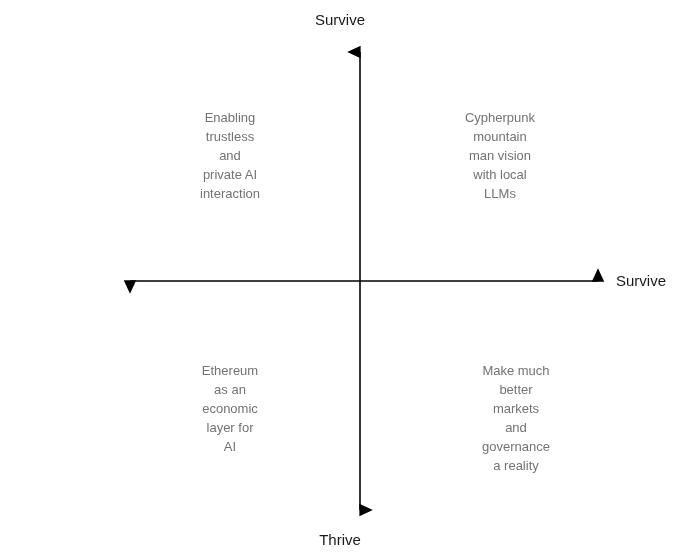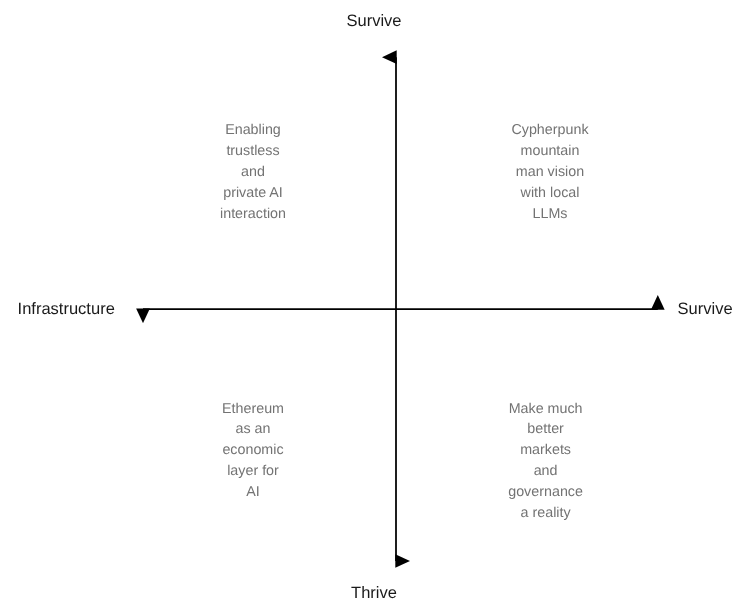--- a/index.html
+++ b/index.html
@@ -67,21 +67,21 @@
     position: absolute;
     font-size: 13px;
     line-height: 19px;
     text-align: center;
     color: #737373;
     width: 200px;
   }
   #quadrant-top-left    { left: 130px; top: 108px; }
   #quadrant-top-right   { left: 400px; top: 108px; }
   #quadrant-bottom-left { left: 130px; top: 361px; }
-  #quadrant-bottom-right{ left: 396px; top: 361px; }
+  #quadrant-bottom-right{ left: 416px; top: 361px; }
 </style>
 </head>
 <body>
 
 <div class="axes-layer">
 
   <svg id="quadrant-canvas" viewBox="0 0 680 560">
     <defs>
       <marker id="arrowhead-up" markerWidth="9" markerHeight="9" refX="4.5" refY="8" orient="auto-start-reverse" markerUnits="strokeWidth">
         <path d="M 4.5 0 L 0.6 8.4 L 8.4 8.4 Z" fill="#000000"></path>
@@ -103,21 +103,20 @@
 
     <line x1="360" y1="281" x2="130" y2="281" stroke="#000000" stroke-width="1.6" marker-end="url(#arrowhead-left)"></line>
 
     <line x1="360" y1="281" x2="598" y2="281" stroke="#000000" stroke-width="1.6" marker-end="url(#arrowhead-right)"></line>
   </svg>
 
   <div class="axis-label" id="axis-label-top">Survive</div>
 
   <div class="axis-label" id="axis-label-bottom">Thrive</div>
 
-  <div class="axis-label" id="axis-label-left">Infrastructure</div>
 
   <div class="axis-label" id="axis-label-right">Survive</div>
 
   <div class="quadrant-text" id="quadrant-top-left">Enabling<br>trustless<br>and<br>private AI<br>interaction</div>
 
   <div class="quadrant-text" id="quadrant-top-right">Cypherpunk<br>mountain<br>man vision<br>with local<br>LLMs</div>
 
   <div class="quadrant-text" id="quadrant-bottom-left">Ethereum<br>as an<br>economic<br>layer for<br>AI</div>
 
   <div class="quadrant-text" id="quadrant-bottom-right">Make much<br>better<br>markets<br>and<br>governance<br>a reality</div>

